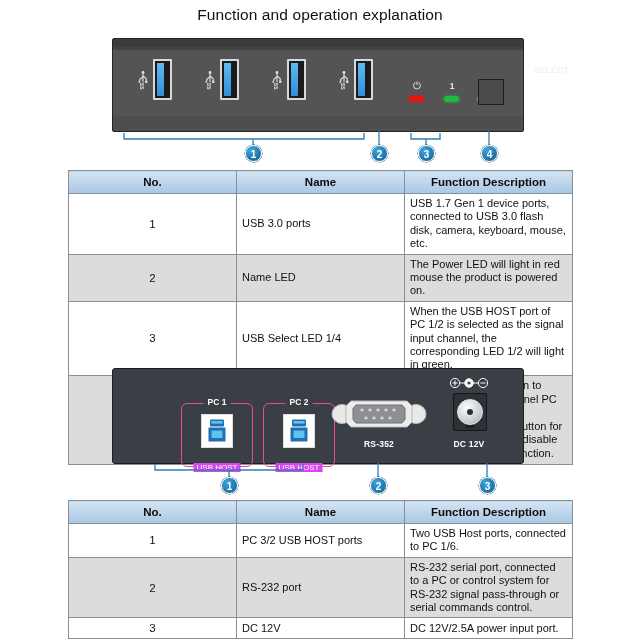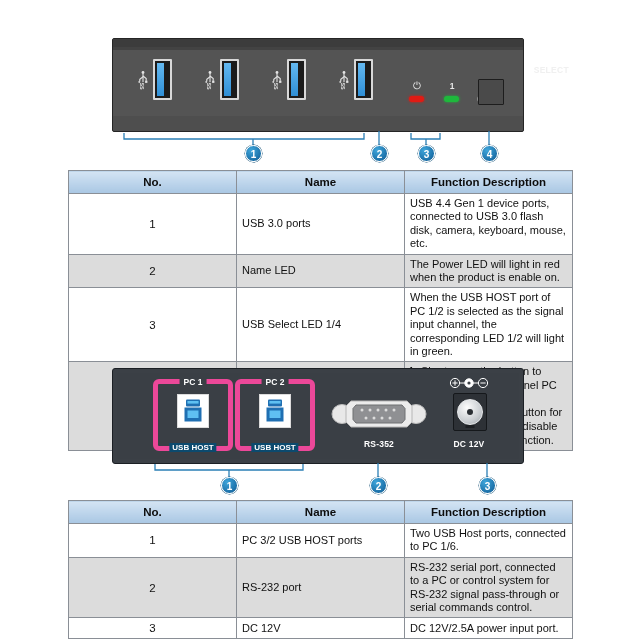--- a/index.html
+++ b/index.html
@@ -82,32 +82,32 @@
     position:absolute;left:112px;top:368px;width:410px;height:94px;
     background:#3b4046;
     border:1px solid #1b1f24;
     border-radius:3px;
   }
   #rear-panel .inner{
     position:absolute;left:4px;right:4px;top:4px;bottom:4px;
     background:#3a3f45;border-radius:2px;
   }
   .pc-box{
-    position:absolute;top:10px;width:70px;height:62px;
-    border:5px solid #ec4899;border-radius:6px;
+    position:absolute;top:34px;width:70px;height:62px;
+    border:1px solid #ec4899;border-radius:6px;margin-left:28px;
   }
   .pc-box .pc-lab{
     position:absolute;top:-7px;left:50%;transform:translateX(-50%);
     background:#3a3f45;padding:0 4px;
     font-size:8.5px;font-weight:bold;color:#ffffff;white-space:nowrap;
   }
   .pc-box .host-lab{
     position:absolute;bottom:-6px;left:50%;transform:translateX(-50%);
-    background:#0c4a6e;padding:0 3px;
-    font-size:8px;font-weight:bold;color:#ffffff;white-space:nowrap;
+    background:#d946ef;padding:0 3px;
+    font-size:8px;font-weight:normal;color:#ffffff;white-space:nowrap;
   }
   .usb-b{
     position:absolute;left:50%;top:10px;transform:translateX(-50%);
     width:30px;height:32px;background:#ffffff;
     border:1px solid #dcdcdc;
     display:flex;align-items:center;justify-content:center;
   }
   .usb-b svg{display:block;}
 
   .db9{position:absolute;left:218px;top:28px;width:96px;height:34px;}
@@ -185,20 +185,21 @@
   .bullets li::before{
     content:"\25AA";position:absolute;left:0;top:-1px;font-size:7px;color:#111;
   }
   .bullets li .cont{display:block;padding-left:3px;}
 </style>
 </head>
 <body>
 
 <div class="page">
 
+  <div class="title">Function and operation explanation</div>
 
   <div id="front-panel">
     <div class="rail-top"></div>
     <div class="band-top"></div>
     <div class="face"></div>
     <div class="band-bot"></div>
     <div class="rail-bot"></div>
 
     <div class="ss-logo" style="left:22px;">
       <svg viewBox="0 0 16 26">
@@ -303,26 +304,26 @@
       <tr>
         <th>No.</th>
         <th>Name</th>
         <th>Function Description</th>
       </tr>
     </thead>
     <tbody>
       <tr class="norm">
         <td class="no">1</td>
         <td class="nm">USB 3.0 ports</td>
-        <td>USB 4.4 Gen 1 device ports, connected to USB 3.0 flash disk, camera, keyboard, mouse, etc.</td>
+        <td>USB 1.7 Gen 1 device ports, connected to USB 3.0 flash disk, camera, keyboard, mouse, etc.</td>
       </tr>
       <tr class="alt">
         <td class="no">2</td>
         <td class="nm">Name LED</td>
-        <td>The Power LED will light in red when the product is enable on.</td>
+        <td>The Power LED will light in red mouse the product is powered on.</td>
       </tr>
       <tr class="norm">
         <td class="no">3</td>
         <td class="nm">USB Select LED 1/4</td>
         <td>When the USB HOST port of PC 1/2 is selected as the signal input channel, the corresponding LED 1/2 will light in green.</td>
       </tr>
       <tr class="alt">
         <td class="no">4</td>
         <td class="nm">SELECT button</td>
         <td>

